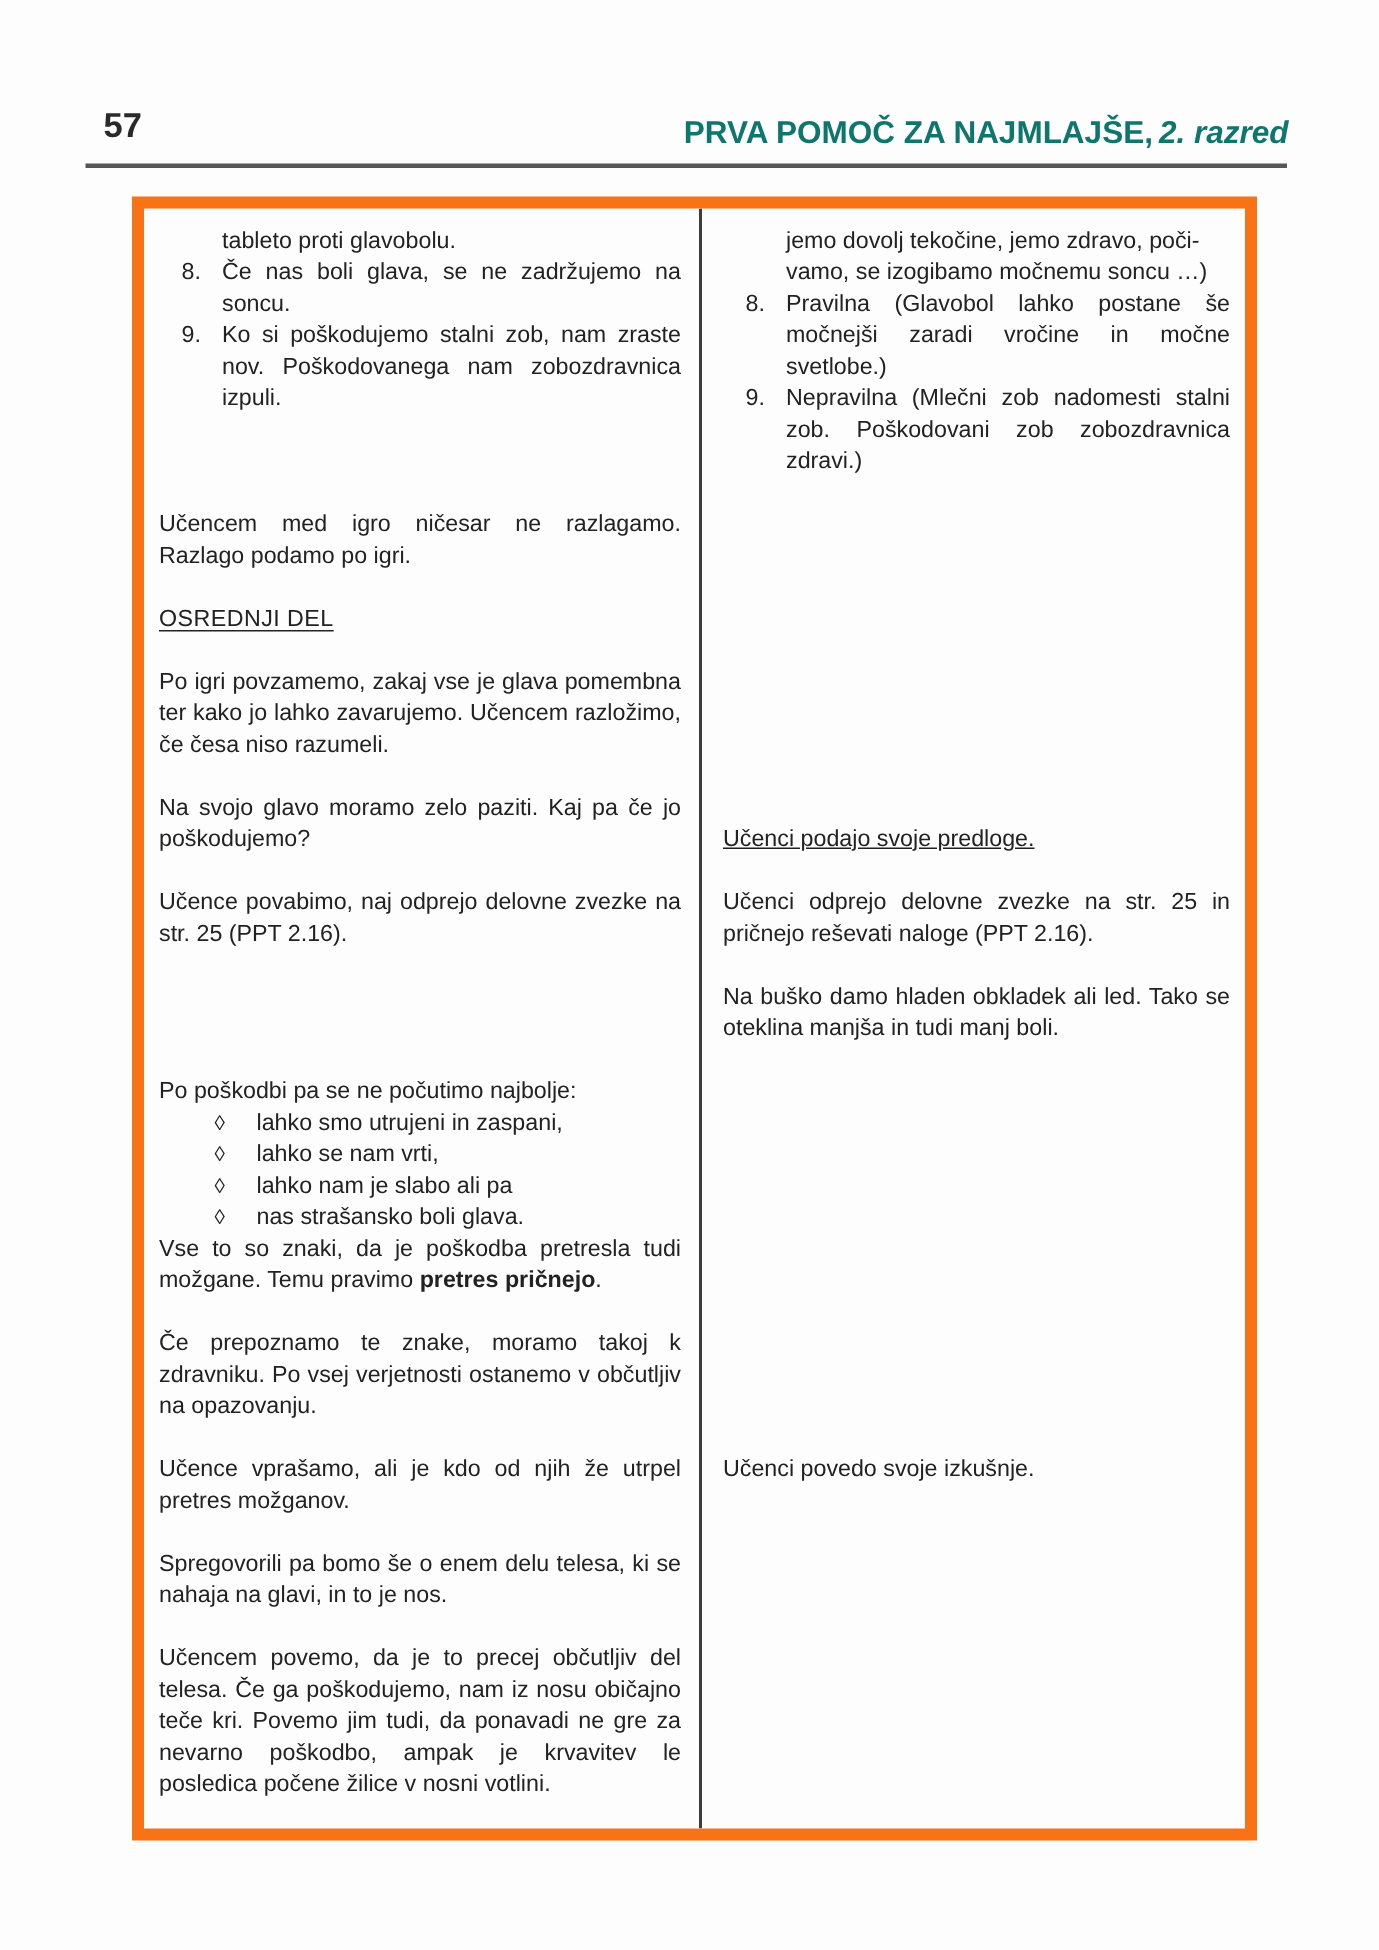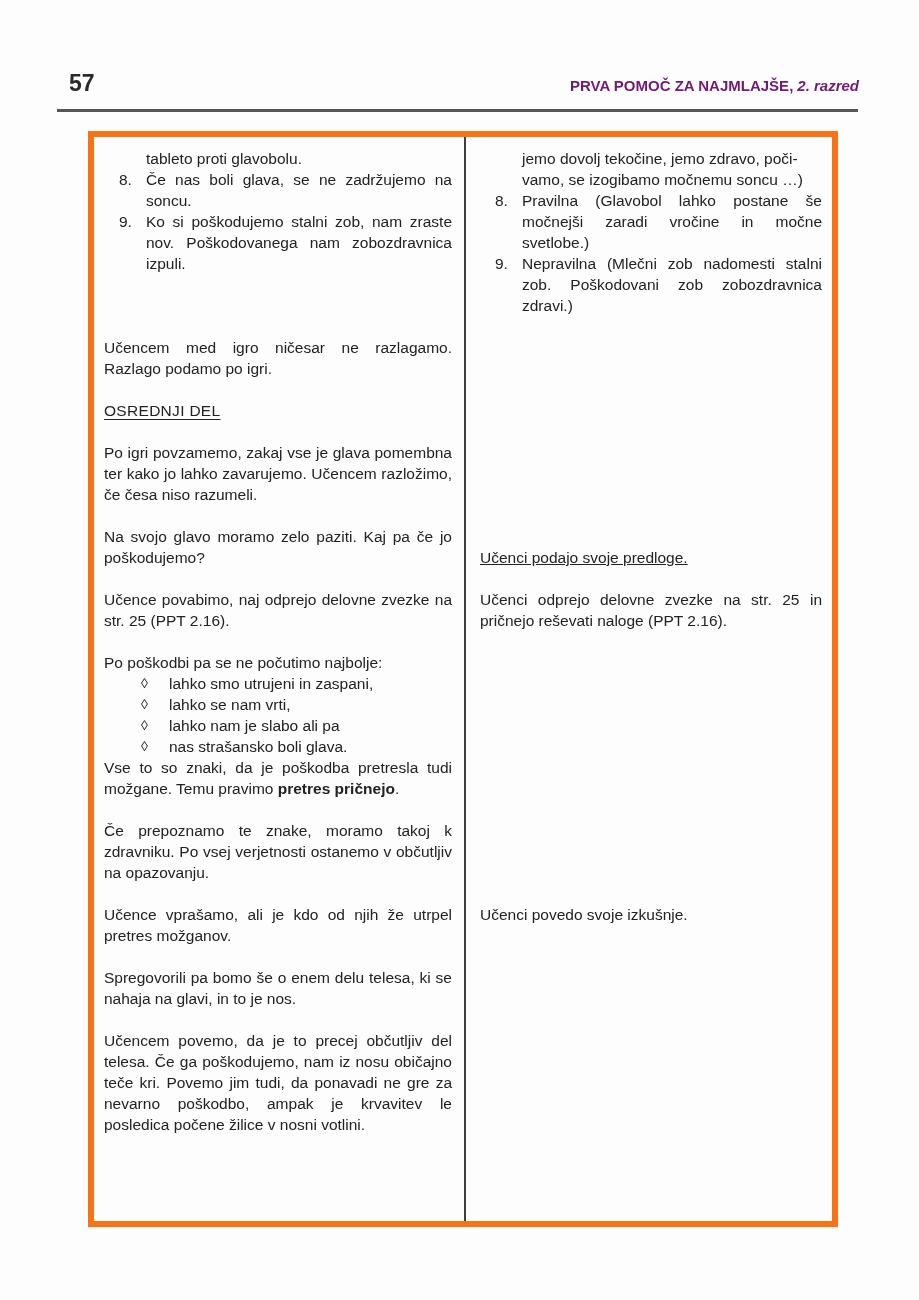--- a/index.html
+++ b/index.html
@@ -12,34 +12,34 @@
   }
   .page { position: relative; width: 919px; height: 1300px; overflow: hidden; }
 
   
   .page-num {
     position: absolute; left: 69px; top: 70px;
     font-size: 23px; font-weight: bold; color: #2a2a2a;
   }
   .header-title {
     position: absolute; right: 60px; top: 77px;
-    font-size: 15px; font-weight: bold; color: #701a75;
+    font-size: 21px; font-weight: bold; color: #0f766e;
     white-space: nowrap;
   }
   .header-title .it { font-style: italic; margin-left: 4px; }
   .header-rule {
     position: absolute; left: 57px; top: 109px; width: 801px; height: 3px;
     background: #565656;
   }
 
   
   .lesson-table {
     position: absolute; left: 88px; top: 131px;
     width: 750px; height: 1096px;
-    border: 6px solid #f97316;
+    border: 8px solid #f97316;
     overflow: hidden;
     background: #fdfdfd;
   }
   .col-divider {
     position: absolute; top: 0; bottom: 0; left: 370px; width: 2px;
     background: #3d3d3d;
   }
   .grid {
     display: grid;
     grid-template-columns: 370px 1fr;
@@ -132,20 +132,23 @@
         <p class="para">Učenci podajo svoje predloge.</p>
       </div>
 
       <div class="lc">
         <p class="para">Učence povabimo, naj odprejo delovne zvezke na str. 25 (PPT 2.16).</p>
       </div>
       <div class="rc">
         <p class="para">Učenci odprejo delovne zvezke na str. 25 in pričnejo reševati naloge (PPT 2.16).</p>
       </div>
 
+      <div class="rc">
+        <p class="para">Na buško damo hladen obkladek ali led. Tako se oteklina manjša in tudi manj boli.</p>
+      </div>
 
       <div class="lc">
         <p class="para">Po poškodbi pa se ne počutimo najbolje:</p>
         <p class="bullet-item">
           <span class="glyph">◊</span>
           <span>lahko smo utrujeni in zaspani,</span>
         </p>
         <p class="bullet-item">
           <span class="glyph">◊</span>
           <span>lahko se nam vrti,</span>

